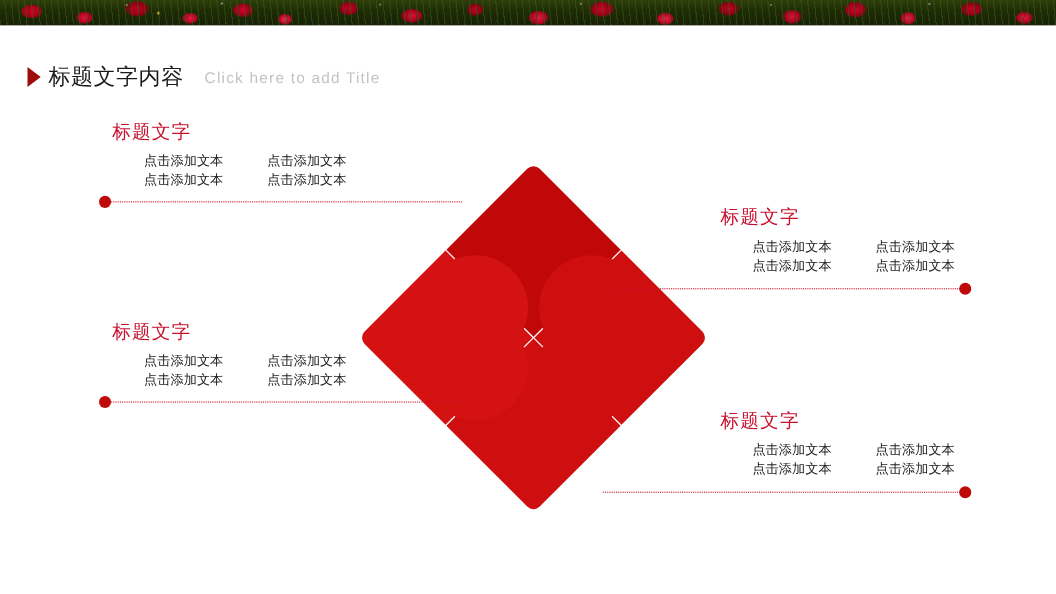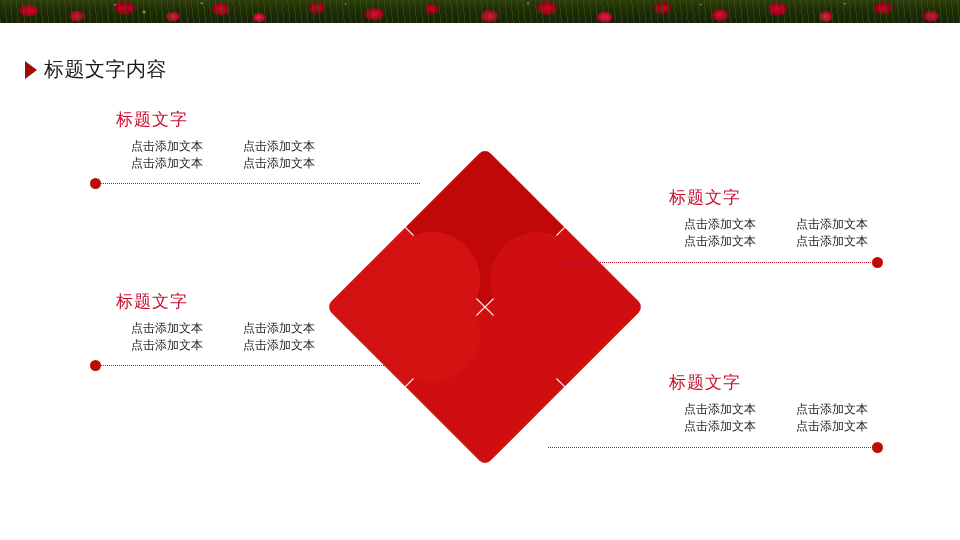--- a/index.html
+++ b/index.html
@@ -103,21 +103,21 @@
     white-space: nowrap;
   }
 
   
   .block { position: absolute; }
   .block-heading {
     font-size: 17px;
     color: #c8102e;
     letter-spacing: 1px;
     white-space: nowrap;
-    margin: 0 0 8px 16px;
+    margin: 0 0 8px 2px;
   }
   .block.right .block-heading { text-align: left; }
   .block-grid {
     display: grid;
     grid-template-columns: 112px 112px;
     row-gap: 2px;
     margin-left: 31px;
   }
   .block-cell {
     font-size: 12px;
@@ -191,20 +191,21 @@
 
   <div id="banner">
     <div class="bg"></div>
     <div class="grass"></div>
     <div class="speck"></div>
   </div>
 
   <div id="header">
     <div id="title-marker"></div>
     <div id="title-main">标题文字内容</div>
+    <div id="title-sub">Click here to add Title</div>
   </div>
 
   <div id="clover">
     <div class="heart" id="heart-top">
       <div class="heart-inner" style="color:#c00808;">
         <div class="l1" style="background:#c00808;"></div>
         <div class="l2" style="background:#c00808;"></div>
         <div class="tip" style="background:#c00808;"></div>
       </div>
     </div>

